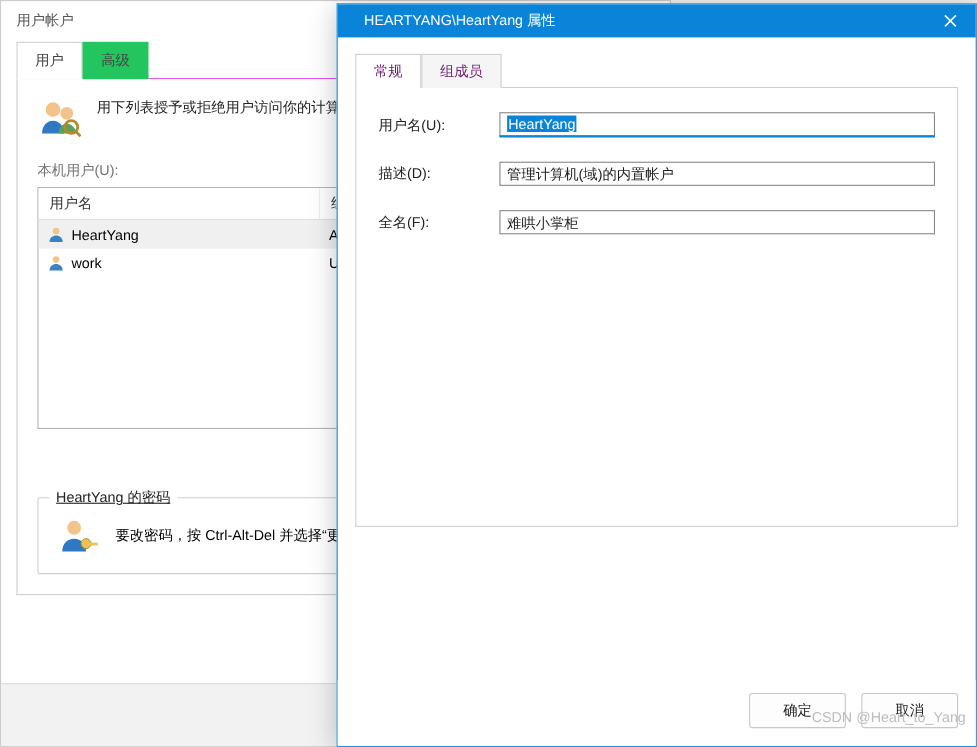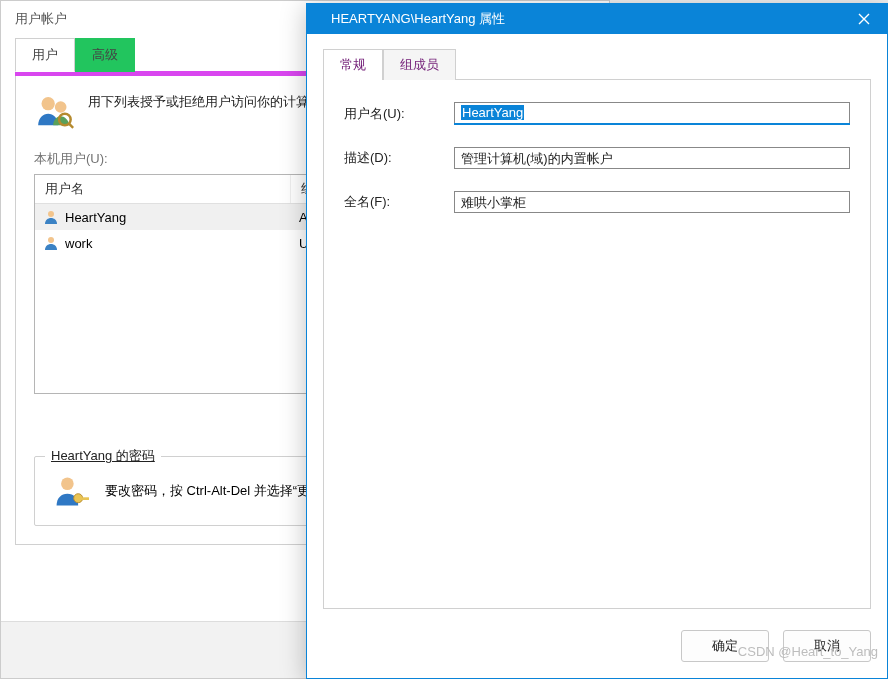--- a/index.html
+++ b/index.html
@@ -3,21 +3,21 @@
 <meta charset="utf-8">
 <style>
   * { box-sizing: border-box; font-family: "Microsoft YaHei", "Segoe UI", sans-serif; font-size: 13px; }
   body { margin: 0; width: 888px; height: 679px; background: #f0f0f0; position: relative; overflow: hidden; }
 
   
   .back-dialog { position: absolute; left: 0; top: 0; width: 610px; height: 679px; background: #fff; border: 1px solid #ccc; }
   .back-title { padding: 9px 14px; color: #555; font-size: 13px; }
   .back-body { padding: 0 14px 14px 14px; }
 
-  .tabbar { display: flex; border-bottom: 5px solid #d946ef; }
+  .tabbar { display: flex; border-bottom: 1px solid #d946ef; }
   .tab { padding: 7px 16px; border: 1px solid transparent; border-bottom: none; color: #444; cursor: default; position: relative; top: 1px; background: #22c55e; }
   .tab.active { background: #fff; border-color: #d0d0d0; border-bottom: 1px solid #fff; }
   .tab-pane { border: 1px solid #d0d0d0; border-top: none; padding: 16px 18px 18px 18px; background: #fff; }
 
   .hint-row { display: flex; align-items: flex-start; gap: 14px; margin-bottom: 18px; }
   .users-icon { width: 40px; height: 40px; flex: 0 0 40px; }
   .hint-text { line-height: 1.6; color: #222; }
 
   .section-label { margin: 4px 0 6px 0; color: #737373; }
   .listview { border: 1px solid #b5b5b5; background: #fff; height: 220px; overflow: hidden; }
@@ -45,21 +45,21 @@
   
   .front-dialog { position: absolute; left: 306px; top: 3px; width: 582px; height: 676px; background: #fff; border: 1px solid #0a84d8; box-shadow: 0 4px 24px rgba(0,0,0,.25); display: flex; flex-direction: column; }
   .front-titlebar { background: #0a84d8; color: #fff; display: flex; align-items: center; justify-content: space-between; height: 30px; padding: 0 0 0 24px; }
   .front-titlebar .t { font-size: 13px; }
   .close-btn { width: 46px; height: 30px; display: flex; align-items: center; justify-content: center; color: #fff; }
 
   .front-body { flex: 1; padding: 14px 16px 6px 16px; }
   .ftabbar { display: flex; }
   .ftab { padding: 6px 16px; border: 1px solid #d0d0d0; border-bottom: none; background: #f5f5f5; color: #701a75; position: relative; top: 1px; }
   .ftab.active { background: #fff; }
-  .ftab-pane { border: 1px solid #d0d0d0; padding: 22px 20px; height: 530px; background: #fff; }
+  .ftab-pane { border: 1px solid #d0d0d0; padding: 22px 20px; height: 400px; background: #fff; }
 
   .field-row { display: flex; align-items: center; margin-bottom: 22px; }
   .field-label { flex: 0 0 110px; color: #222; }
   .tinput { flex: 1; border: 1px solid #888; padding: 2px 6px; height: 22px; background: #fff; color: #222; }
   .tinput.sel { background: #fff; }
   .tinput .seltext { background: #0a84d8; color: #fff; padding: 0 1px; }
   .focus-underline { border-bottom: 2px solid #0a84d8; margin-top: -1px; }
 
   .front-footer { padding: 12px 16px 16px 16px; display: flex; justify-content: flex-end; gap: 14px; background: #fff; }
   .btn.disabled { color: #a9a9a9; }

